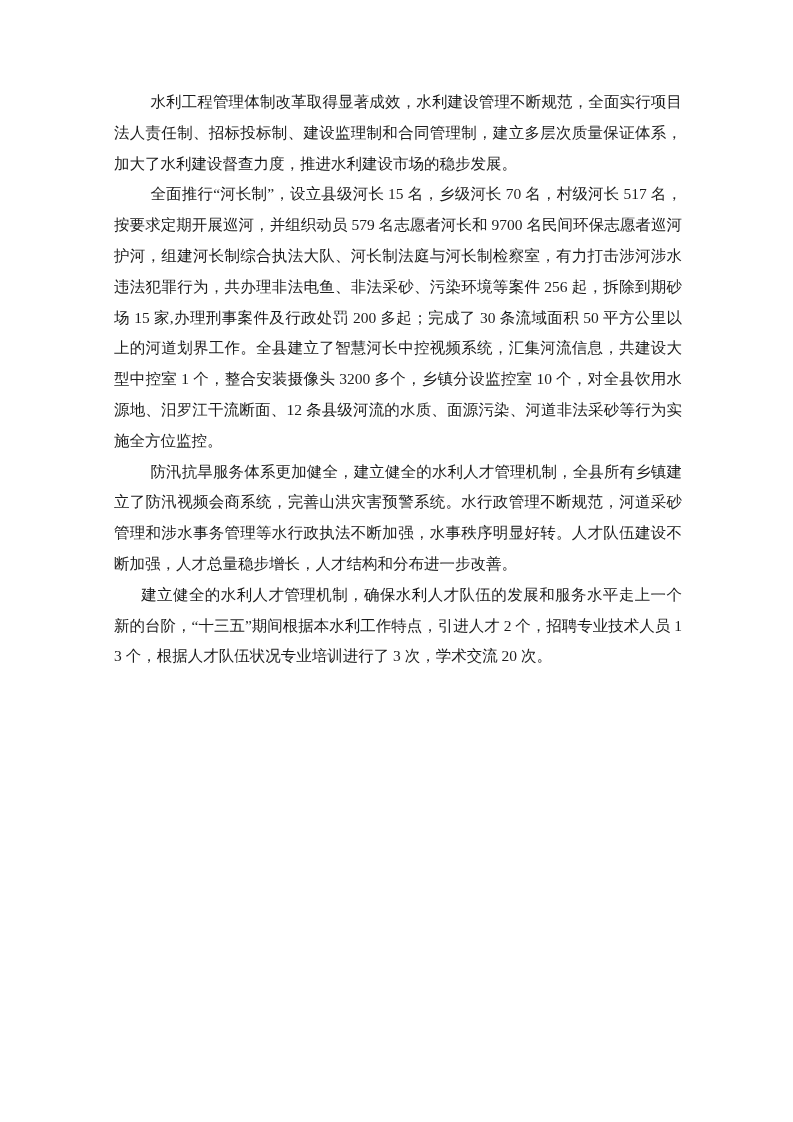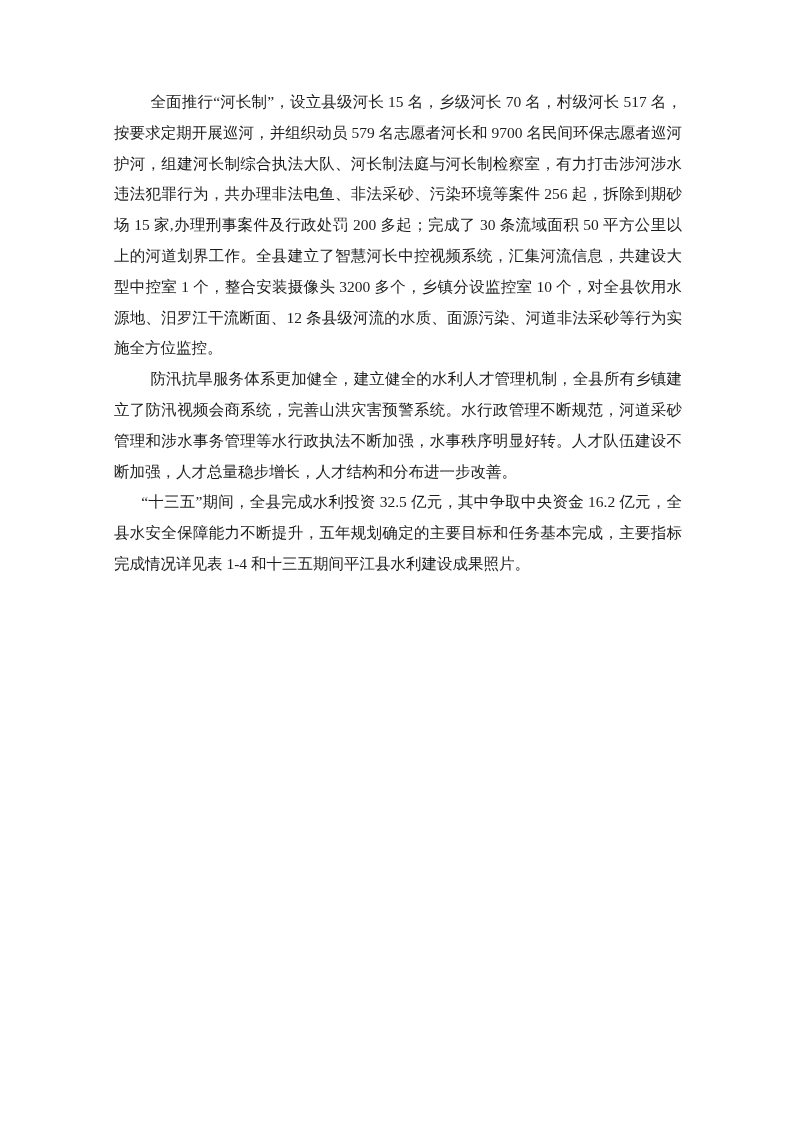--- a/index.html
+++ b/index.html
@@ -42,17 +42,18 @@
     font-size: 13.5px;
     color: #222222;
     font-family: "Liberation Serif", "DejaVu Serif", serif;
   }
 </style>
 </head>
 <body>
 
 <div class="page">
   <div class="content">
+    <p class="indent-lg">水利工程管理体制改革取得显著成效，水利建设管理不断规范，全面实行项目法人责任制、招标投标制、建设监理制和合同管理制，建立多层次质量保证体系，加大了水利建设督查力度，推进水利建设市场的稳步发展。</p>
     <p class="indent-lg">全面推行“河长制”，设立县级河长 15 名，乡级河长 70 名，村级河长 517 名，按要求定期开展巡河，并组织动员 579 名志愿者河长和 9700 名民间环保志愿者巡河护河，组建河长制综合执法大队、河长制法庭与河长制检察室，有力打击涉河涉水违法犯罪行为，共办理非法电鱼、非法采砂、污染环境等案件 256 起，拆除到期砂场 15 家,办理刑事案件及行政处罚 200 多起；完成了 30 条流域面积 50 平方公里以上的河道划界工作。全县建立了智慧河长中控视频系统，汇集河流信息，共建设大型中控室 1 个，整合安装摄像头 3200 多个，乡镇分设监控室 10 个，对全县饮用水源地、汨罗江干流断面、12 条县级河流的水质、面源污染、河道非法采砂等行为实施全方位监控。</p>
     <p class="indent-lg">防汛抗旱服务体系更加健全，建立健全的水利人才管理机制，全县所有乡镇建立了防汛视频会商系统，完善山洪灾害预警系统。水行政管理不断规范，河道采砂管理和涉水事务管理等水行政执法不断加强，水事秩序明显好转。人才队伍建设不断加强，人才总量稳步增长，人才结构和分布进一步改善。</p>
-    <p class="indent-sm">“十三五”期间，全县完成水利投资 32.5 亿元，其中争取中央资金 16.2 亿元，全县水安全保障能力不断提升，五年规划确定的主要目标和任务基本完成，主要指标完成情况详见表 1-4 和十三五期间平江县水利建设成果照片。</p>
+    <p class="indent-sm">建立健全的水利人才管理机制，确保水利人才队伍的发展和服务水平走上一个新的台阶，“十三五”期间根据本水利工作特点，引进人才 2 个，招聘专业技术人员 13 个，根据人才队伍状况专业培训进行了 3 次，学术交流 20 次。</p>
   </div>
 </div>
 
 </body></html>

